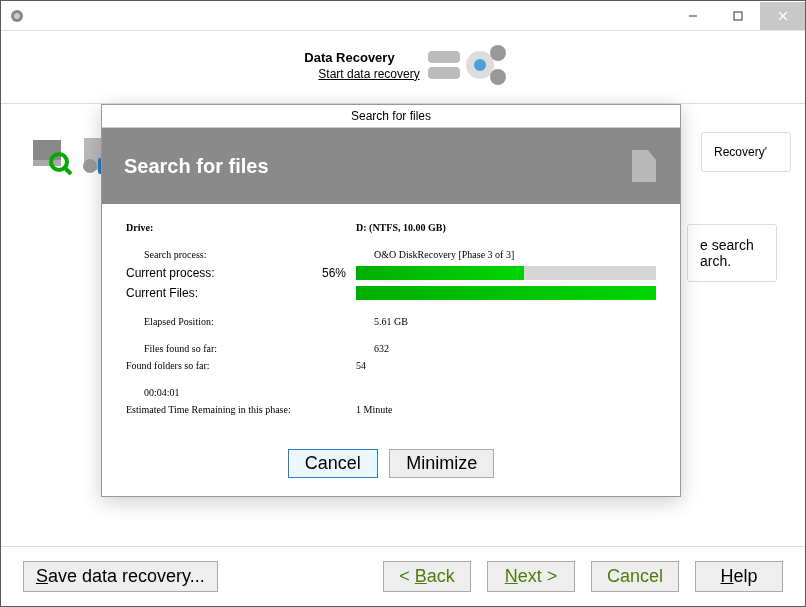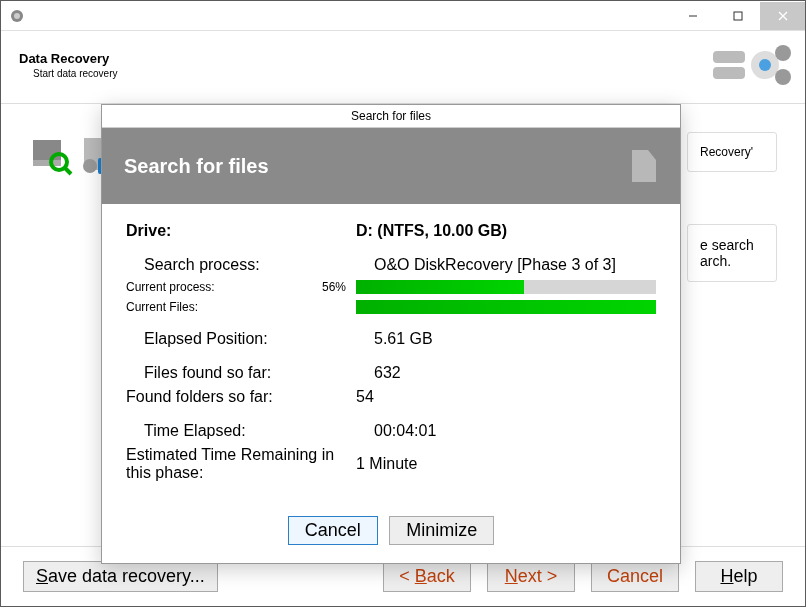--- a/index.html
+++ b/index.html
@@ -7,57 +7,57 @@
 
 .window { width: 806px; height: 607px; border: 1px solid #5a5a5a; background: #fff; display: flex; flex-direction: column; }
 .titlebar { height: 30px; background: #fff; display: flex; align-items: center; justify-content: space-between; padding: 0 0 0 8px; border-bottom: 1px solid #e0e0e0; }
 .titlebar-left { display: flex; align-items: center; gap: 6px; }
 .app-icon { width: 16px; height: 16px; }
 .titlebar-buttons { display: flex; }
 .titlebar-btn { width: 45px; height: 28px; display: flex; align-items: center; justify-content: center; background: #fff; }
 .titlebar-btn.close { background: #c8c8c8; }
 .titlebar-btn svg { width: 10px; height: 10px; }
 
-.header { padding: 10px 10px 14px 18px; display: flex; justify-content: space-between; align-items: center; border-bottom: 1px solid #ddd; }
+.header { padding: 10px 10px 14px 18px; display: flex; justify-content: center; align-items: center; border-bottom: 1px solid #ddd; }
 .header-text h1 { font-size: 13px; font-weight: bold; margin-bottom: 2px; }
-.header-text p { font-size: 10px; padding-left: 14px; }
+.header-text p { font-size: 12px; padding-left: 14px; text-decoration: underline; }
 .header-img { width: 90px; height: 48px; }
 
 .content { flex: 1; position: relative; padding: 18px 28px; }
 
 .bg-panel { position: absolute; top: 0; left: 0; right: 0; bottom: 0; padding: 18px 28px; }
 .bg-left-icons { position: absolute; left: 28px; top: 28px; }
 .bg-icon { width: 44px; height: 44px; margin-bottom: 60px; }
-.bg-right-box { position: absolute; right: 28px; top: 28px; width: 90px; border: 1px solid #ddd; border-radius: 3px; padding: 12px; font-size: 12px; }
+.bg-right-box { position: absolute; right: 14px; top: 28px; width: 90px; border: 1px solid #ddd; border-radius: 3px; padding: 12px; font-size: 12px; }
 .bg-right-box2 { position: absolute; right: 28px; top: 120px; width: 90px; border: 1px solid #ddd; border-radius: 3px; padding: 12px; font-size: 14px; }
 
 .dialog { position: absolute; left: 100px; top: 0; width: 580px; background: #fff; border: 1px solid #999; box-shadow: 0 5px 20px rgba(0,0,0,0.2); }
 .dlg-title { background: #fff; text-align: center; padding: 4px 0; font-size: 12px; border-bottom: 1px solid #ccc; }
 .dlg-header { background: #8a8a8a; color: #fff; padding: 20px 22px; display: flex; justify-content: space-between; align-items: center; }
 .dlg-header h2 { font-size: 20px; font-weight: 600; }
 .doc-icon { width: 28px; height: 36px; }
 .dlg-body { padding: 18px 24px 22px 24px; }
-.row { display: flex; margin-bottom: 6px; align-items: center; font-size: 16px; }
+.row { display: flex; margin-bottom: 6px; font-size: 10px; font-family: Liberation Serif, serif; }
 .row .label { width: 230px; }
 .row .value { flex: 1; }
 .row.gap { margin-top: 16px; margin-left: 18px; }
 .bold { font-weight: bold; }
 .progress-row { display: flex; align-items: center; margin-bottom: 6px; }
 .progress-row .label { width: 150px; }
 .progress-row .pct { width: 80px; text-align: right; padding-right: 10px; }
 .progress-bar { flex: 1; height: 14px; background: #d6d6d6; position: relative; }
 .progress-fill { height: 100%; background: linear-gradient(to right, #00b000, #00d400); }
 .dlg-buttons { text-align: center; padding: 6px 0 18px 0; }
 .btn { min-width: 80px; padding: 3px 16px; background: #eee; border: 1px solid #aaa; font-size: 18px; margin: 0 4px; cursor: pointer; }
 .btn.primary { border: 1px solid #2a80c8; background: #eef6ff; }
 
 .footer { border-top: 1px solid #ddd; padding: 14px 18px; display: flex; justify-content: space-between; align-items: center; }
 .footer-right { display: flex; gap: 8px; }
 .footer .btn { min-width: 88px; padding: 4px 12px; }
-.footer .btn.disabled { color: #c2410c; }
+.footer .btn.disabled { color: #4d7c0f; }
 .underline-letter { text-decoration: underline; }
 </style>
 </head>
 <body>
 
 <div class="window">
   <div class="titlebar">
     <div class="titlebar-left">
       <svg class="app-icon" viewBox="0 0 16 16">
           <circle cx="8" cy="8" r="6" fill="#888"></circle>
@@ -156,21 +156,20 @@
         </div>
         <div class="row gap">
           <div class="label">Files found so far:</div>
           <div class="value">632</div>
         </div>
         <div class="row">
           <div class="label">Found folders so far:</div>
           <div class="value">54</div>
         </div>
         <div class="row gap">
-          <div class="label">Time Elapsed:</div>
           <div class="value">00:04:01</div>
         </div>
         <div class="row">
           <div class="label">Estimated Time Remaining in this phase:</div>
           <div class="value">1 Minute</div>
         </div>
       </div>
       <div class="dlg-buttons">
         <button class="btn primary">Cancel</button>
         <button class="btn">Minimize</button>

